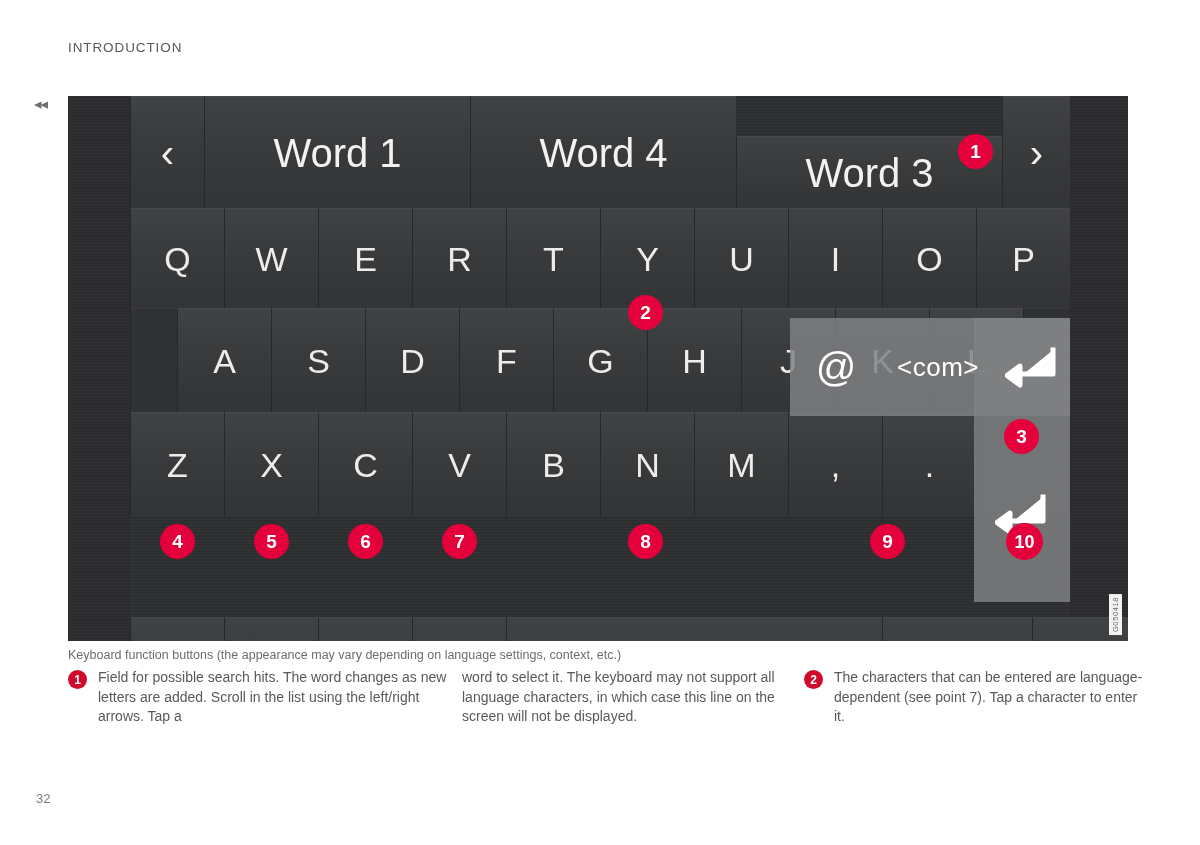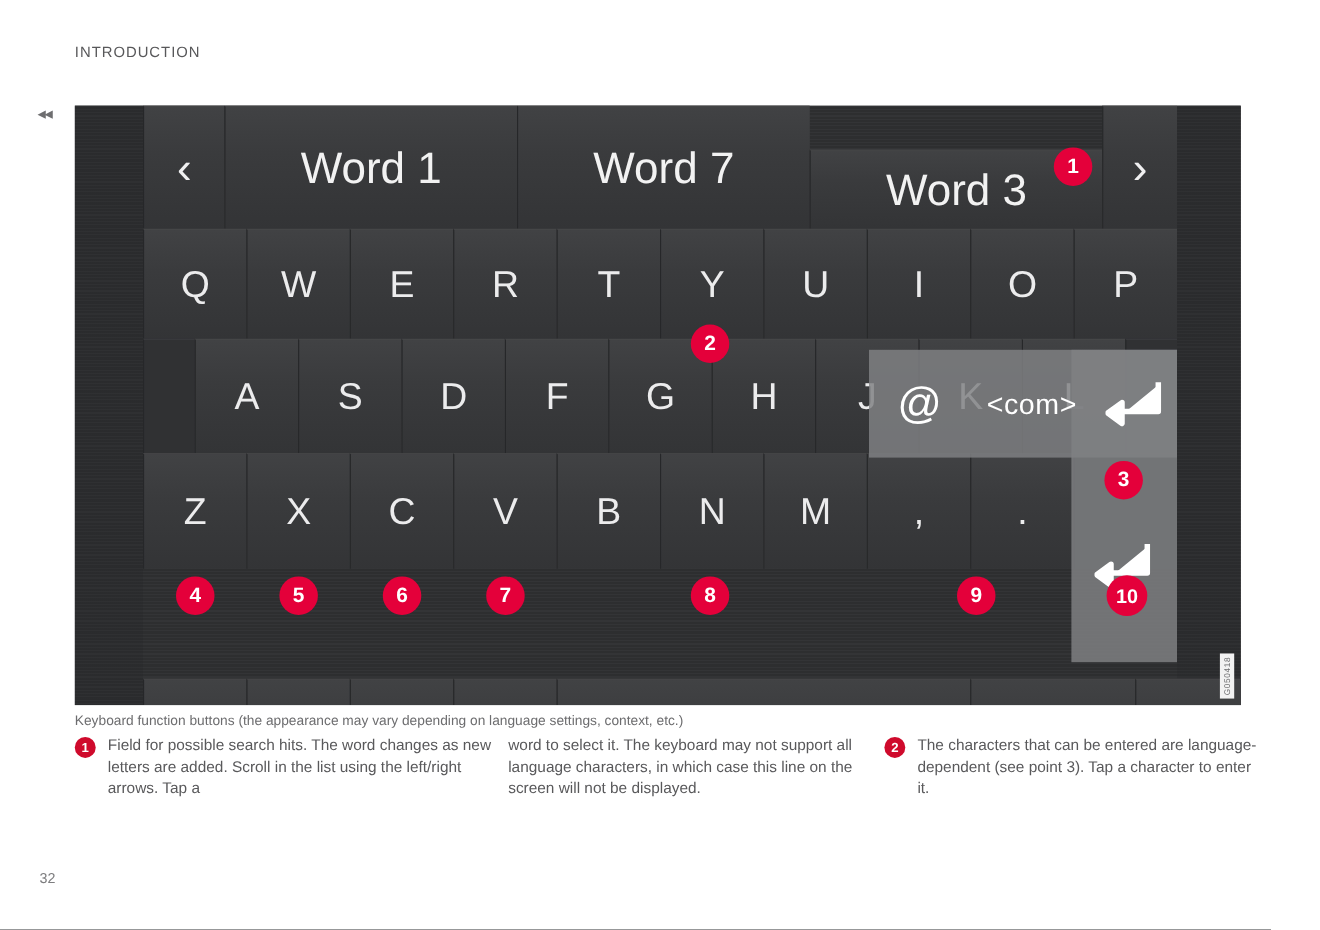--- a/index.html
+++ b/index.html
@@ -156,21 +156,21 @@
     <div class="gutter" style="left:1002px;width:58px;"></div>
 
     <div class="row" id="row-suggestions">
       <div class="key" style="left:62px;width:74px;">
         <span class="glyph arrow-glyph">‹</span>
       </div>
       <div class="key" style="left:136px;width:266px;">
         <span class="glyph">Word 1</span>
       </div>
       <div class="key" style="left:402px;width:266px;">
-        <span class="glyph">Word 7</span>
+        <span class="glyph">Word 4</span>
       </div>
       <div class="key" style="left:668px;width:266px;margin-top:40px;">
         <span class="glyph">Word 3</span>
       </div>
       <div class="key" style="left:934px;width:68px;">
         <span class="glyph arrow-glyph">›</span>
       </div>
     </div>
 
     <div class="row" id="row-1">
@@ -362,20 +362,20 @@
         <div class="legend-num">1</div>
         <div class="legend-text">Field for possible search hits. The word changes as new letters are added. Scroll in the list using the left/right arrows. Tap a</div>
       </div>
     </div>
     <div class="legend-col col-b">
       <div class="legend-text noindent">word to select it. The keyboard may not support all language characters, in which case this line on the screen will not be displayed.</div>
     </div>
     <div class="legend-col col-c">
       <div class="legend-item">
         <div class="legend-num">2</div>
-        <div class="legend-text">The characters that can be entered are language-dependent (see point 3). Tap a character to enter it.</div>
+        <div class="legend-text">The characters that can be entered are language-dependent (see point 7). Tap a character to enter it.</div>
       </div>
     </div>
   </div>
 
   <div class="page-number">32</div>
 
 </div>
 
 </body></html>

